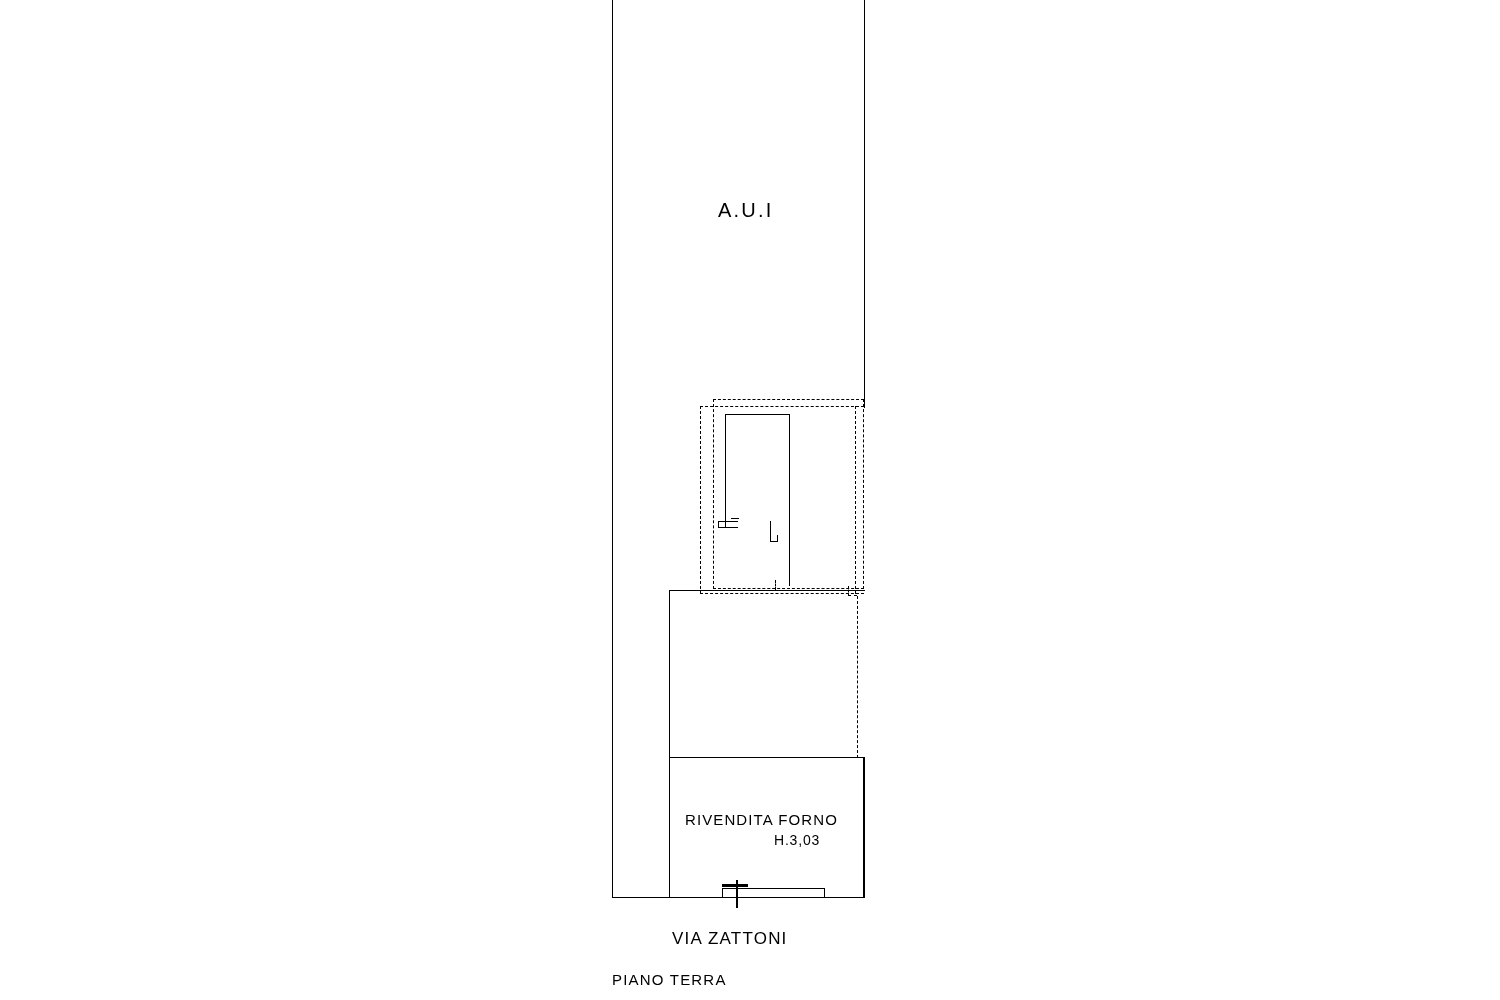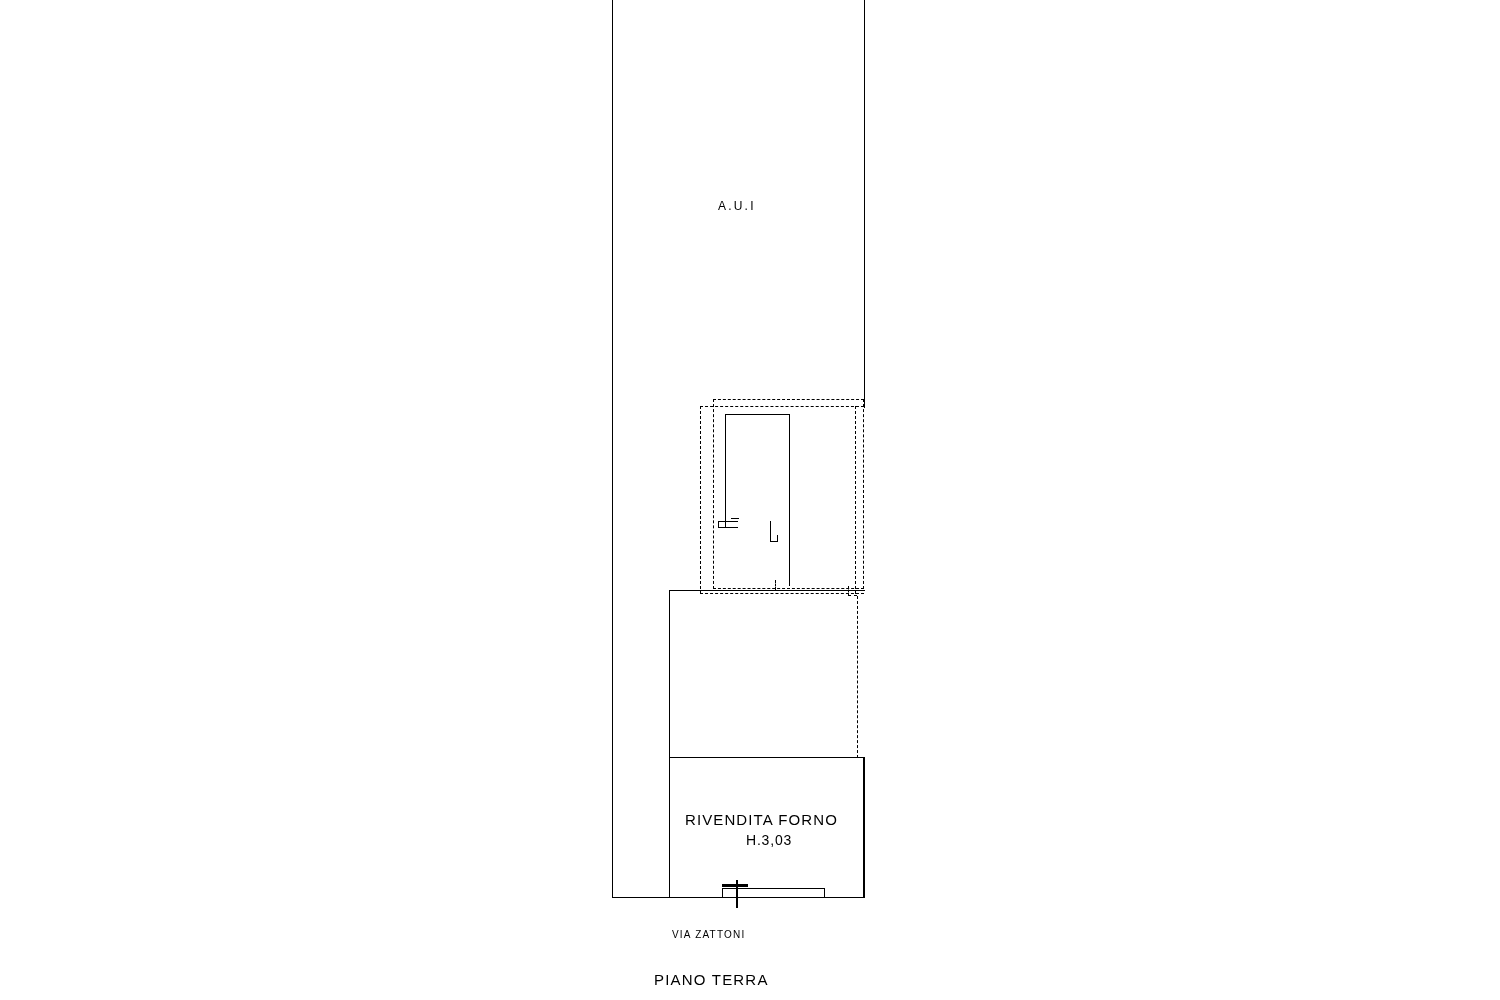--- a/index.html
+++ b/index.html
@@ -52,39 +52,38 @@
     border-top: 1px solid #000;
   }
 
   
   .label {
     position: absolute;
     white-space: nowrap;
     letter-spacing: 0.6px;
   }
   .label-aui {
-    font-size: 12px;
+    font-size: 20px;
     letter-spacing: 2.2px;
   }
   .label-room {
     font-size: 15px;
     letter-spacing: 1.1px;
   }
   .label-height {
     font-size: 14px;
     letter-spacing: 0.8px;
   }
   .label-street {
-    font-size: 10px;
+    font-size: 17px;
     letter-spacing: 1.2px;
   }
   .label-floor {
     font-size: 15px;
     letter-spacing: 1.2px;
-    margin-left: 42px;
   }
 </style>
 </head>
 <body>
 
 <div id="plan">
 
   <div class="line-v" style="left:612px; top:0px; height:898px;"></div>
 
   <div class="line-v" style="left:864px; top:0px; height:408px;"></div>
@@ -126,21 +125,21 @@
   <div class="line-v" style="left:669px; top:590px; height:168px;"></div>
   <div class="dash-v" style="left:857px; top:596px; height:162px;"></div>
   <div class="dash-h" style="left:669px; top:757px; width:190px;"></div>
 
   <div class="line-h" style="left:669px; top:757px; width:196px;"></div>
   <div class="line-v" style="left:669px; top:757px; height:141px;"></div>
   <div class="line-v" style="left:863px; top:757px; height:141px;"></div>
   <div class="line-h" style="left:669px; top:897px; width:195px;"></div>
 
   <div class="label label-room" style="left:685px; top:811px;text-align:right;">RIVENDITA FORNO</div>
-  <div class="label label-height" style="left:746px; top:832px;text-align:center;">H.3,03</div>
+  <div class="label label-height" style="left:774px; top:832px;text-align:center;">H.3,03</div>
 
   <div class="thin-h" style="left:722px; top:888px; width:102px;"></div>
   <div class="thin-v" style="left:722px; top:888px; height:9px;"></div>
   <div class="thin-v" style="left:824px; top:888px; height:9px;"></div>
 
   <div class="line-h" style="left:722px; top:884px; width:26px; border-top-width:3px;"></div>
   <div class="line-v" style="left:736px; top:880px; height:28px; border-left-width:2.5px;"></div>
 
   <div class="label label-street" style="left:672px; top:929px;">VIA ZATTONI</div>
   <div class="label label-floor" style="left:612px; top:971px;">PIANO TERRA</div>

